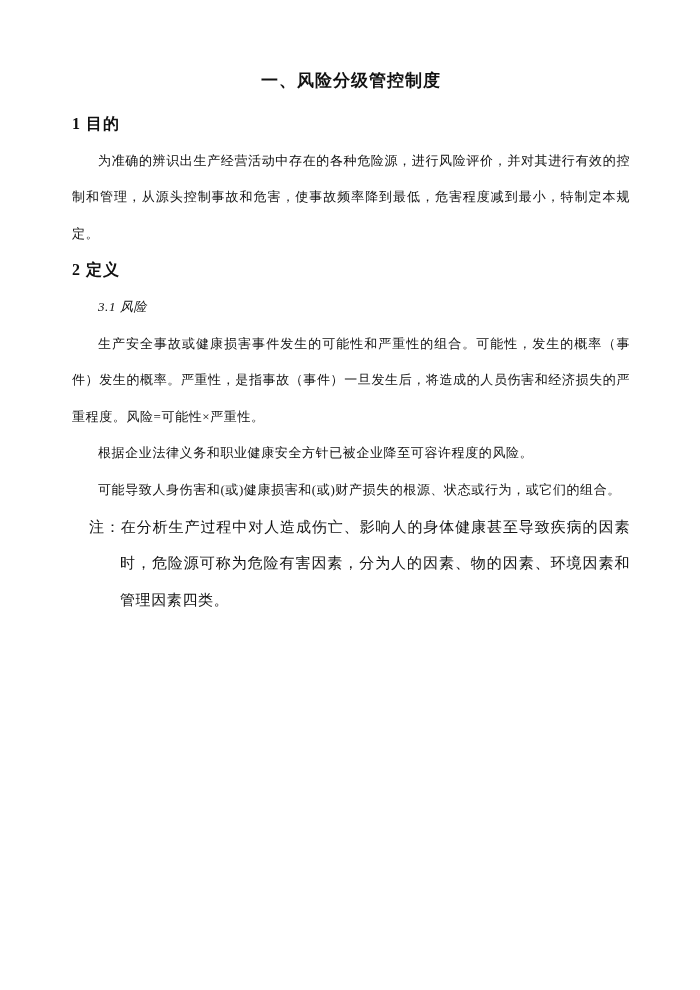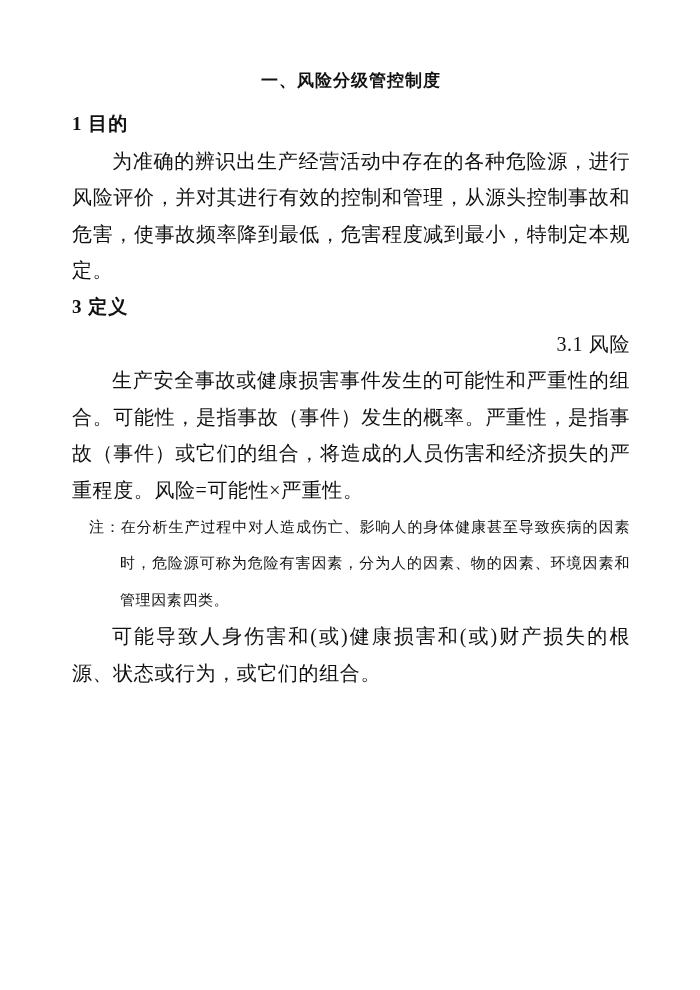--- a/index.html
+++ b/index.html
@@ -21,52 +21,54 @@
   }
   .title {
     margin: 0 0 10px 0;
     text-align: center;
     font-size: 17px;
     font-weight: bold;
     line-height: 30px;
     letter-spacing: 1px;
   }
   .block {
-    font-size: 20px;
+    font-size: 13px;
     line-height: 36.6px;
     text-align: justify;
     letter-spacing: 0.6px;
     margin: 0;
   }
   .block.heading {
     font-weight: bold;
-    font-size: 19px;
+    font-size: 16px;
     letter-spacing: 1px;
     text-align: left;
   }
   .block.para {
     text-indent: 2em;
   }
   .block.sub {
     text-indent: 2em;
-    text-align: right;
+    text-align: left;
+    font-style: italic;
   }
   .block.note {
     font-size: 15px;
     padding-left: 48px;
     text-indent: -31px;
   }
 </style>
 </head>
 <body>
 
 <div class="page">
   <h1 class="title">一、风险分级管控制度</h1>
   <div id="blocks">
       <div class="block heading">1 目的</div>
       <div class="block para">为准确的辨识出生产经营活动中存在的各种危险源，进行风险评价，并对其进行有效的控制和管理，从源头控制事故和危害，使事故频率降到最低，危害程度减到最小，特制定本规定。</div>
-      <div class="block heading">3 定义</div>
+      <div class="block heading">2 定义</div>
       <div class="block sub">3.1 风险</div>
-      <div class="block para">生产安全事故或健康损害事件发生的可能性和严重性的组合。可能性，是指事故（事件）发生的概率。严重性，是指事故（事件）或它们的组合，将造成的人员伤害和经济损失的严重程度。风险=可能性×严重性。</div>
+      <div class="block para">生产安全事故或健康损害事件发生的可能性和严重性的组合。可能性，发生的概率（事件）发生的概率。严重性，是指事故（事件）一旦发生后，将造成的人员伤害和经济损失的严重程度。风险=可能性×严重性。</div>
+      <div class="block para">根据企业法律义务和职业健康安全方针已被企业降至可容许程度的风险。</div>
+      <div class="block para">可能导致人身伤害和(或)健康损害和(或)财产损失的根源、状态或行为，或它们的组合。</div>
       <div class="block note"><span>注：</span><span>在分析生产过程中对人造成伤亡、影响人的身体健康甚至导致疾病的因素时，危险源可称为危险有害因素，分为人的因素、物的因素、环境因素和管理因素四类。</span></div>
-      <div class="block para">可能导致人身伤害和(或)健康损害和(或)财产损失的根源、状态或行为，或它们的组合。</div>
     </div>
 </div>
 
 </body></html>

